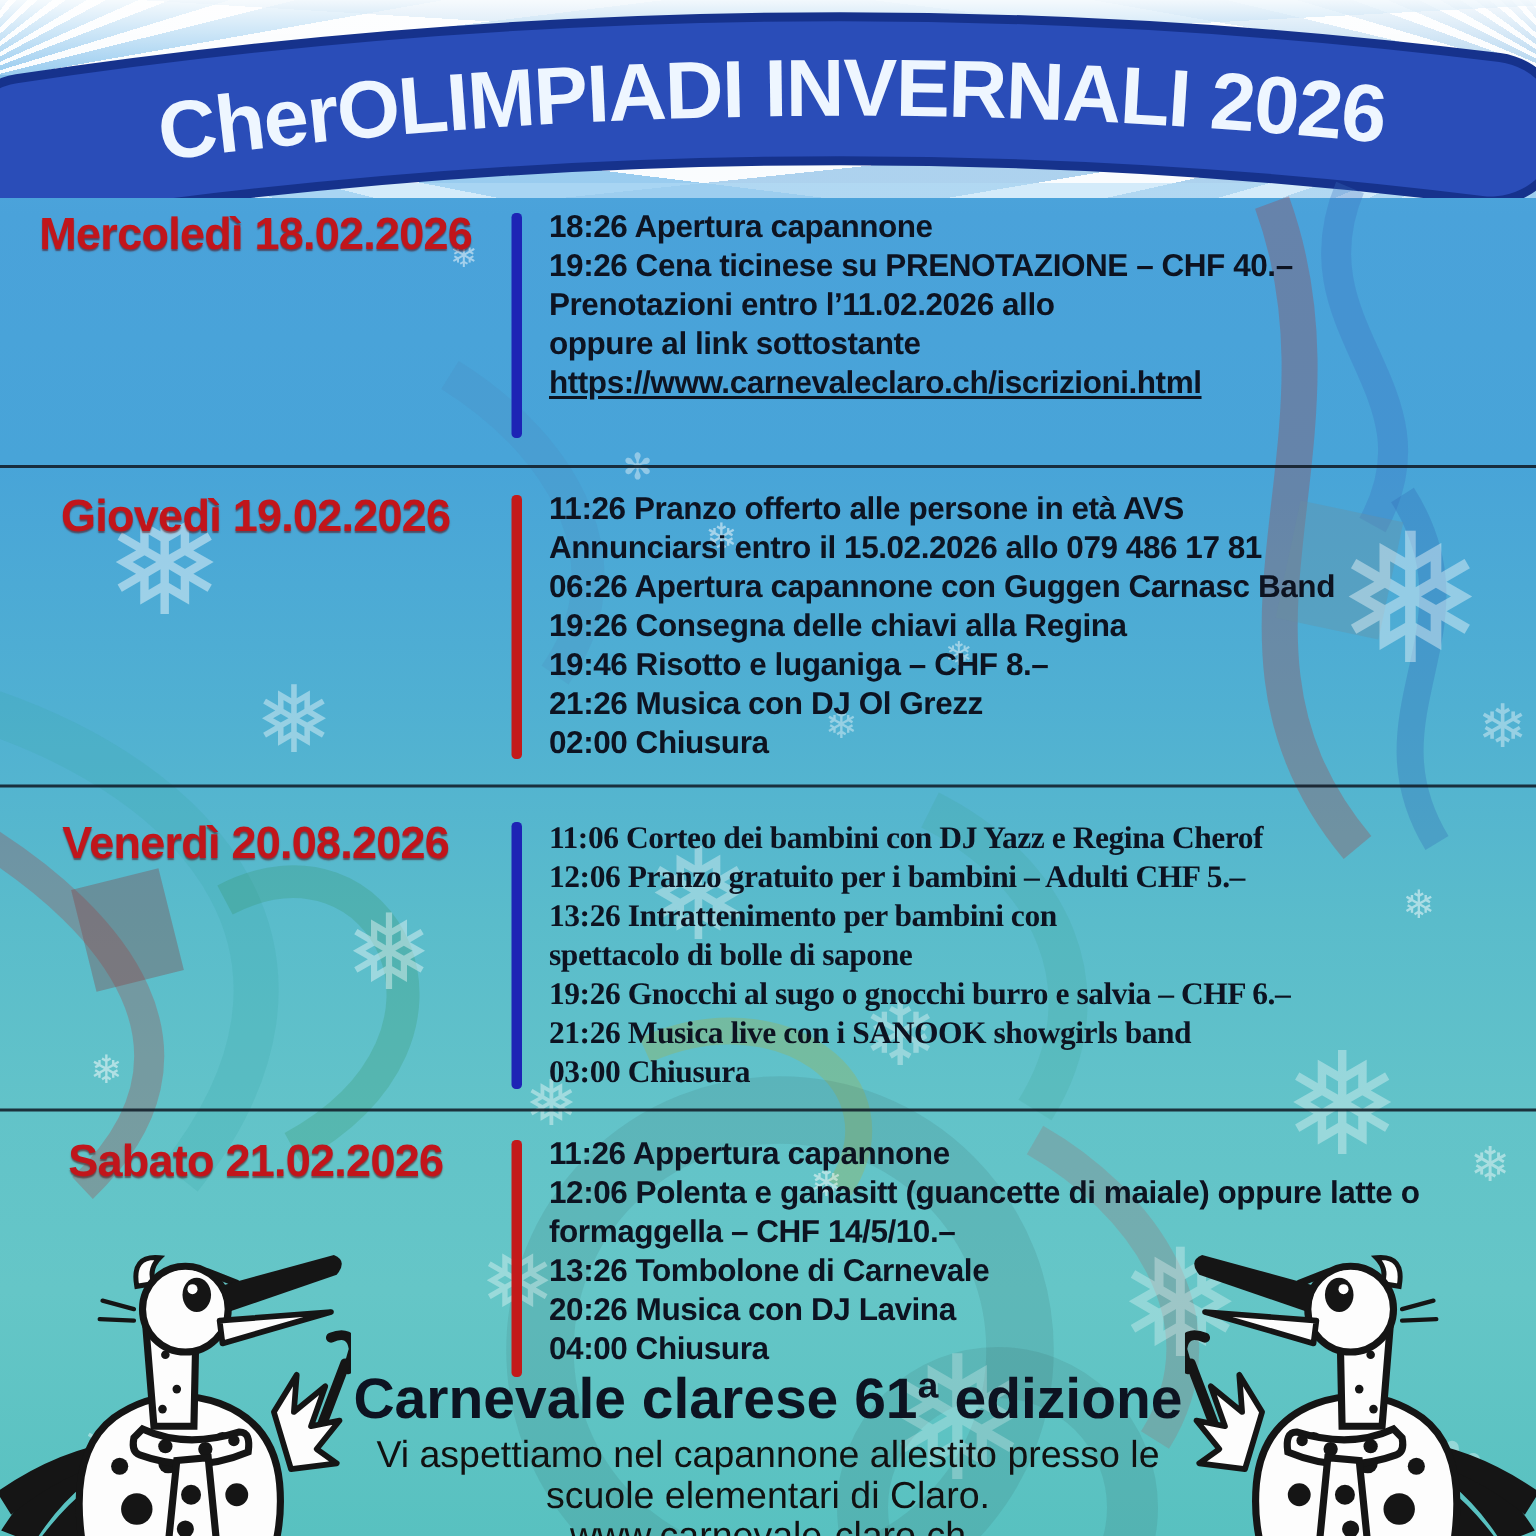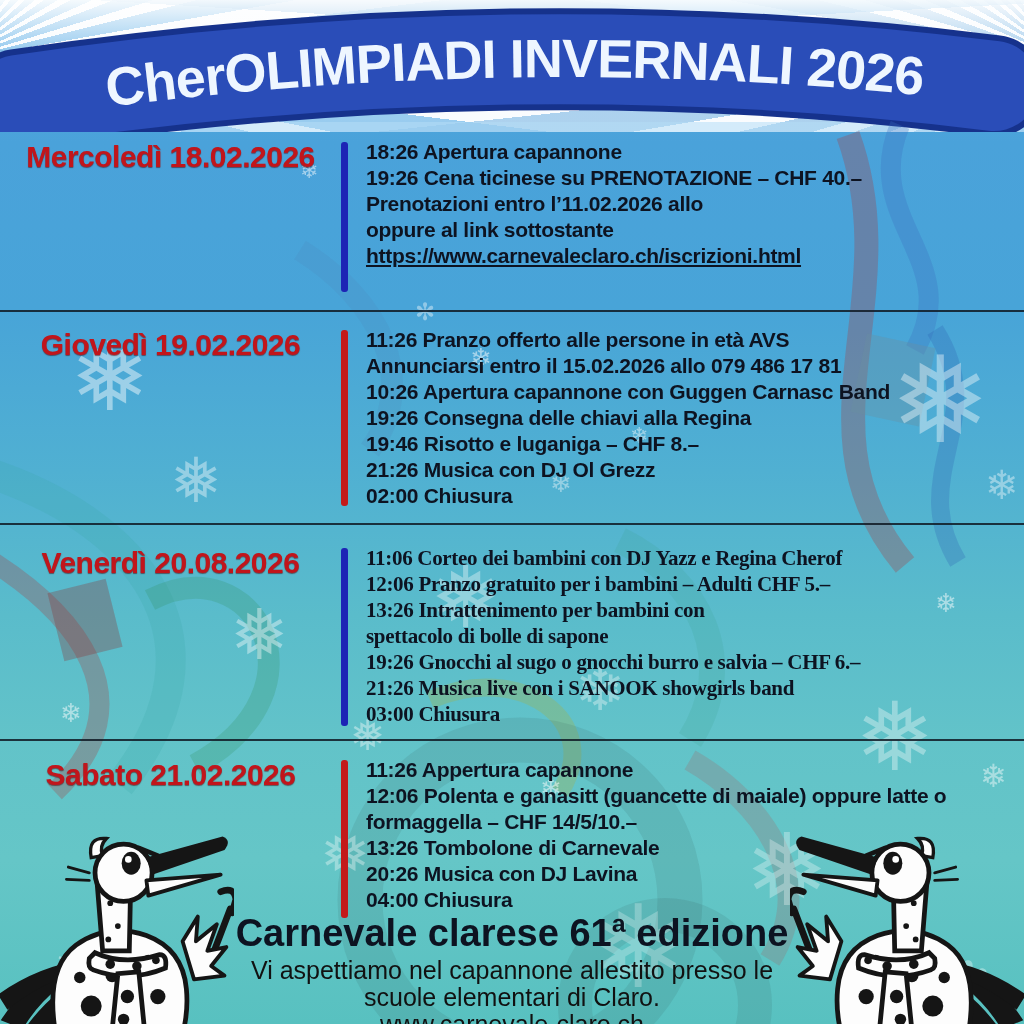--- a/index.html
+++ b/index.html
@@ -126,21 +126,21 @@
   <div class="sep" style="top:310px;"></div>
 
   <div class="section" style="top:326px;">
     <div class="sec-left">
       <span class="day-heading">Giovedì 19.02.2026</span>
     </div>
     <div class="sec-divider div-red" style="height:176px;margin-top:4px;"></div>
     <div class="sec-right" style="padding-top:1px;">
       <div class="sched-line">11:26 Pranzo offerto alle persone in età AVS</div>
       <div class="sched-line">Annunciarsi entro il 15.02.2026 allo 079 486 17 81</div>
-      <div class="sched-line">10:26 Apertura capannone con Guggen Carnasc Band</div>
+      <div class="sched-line">06:26 Apertura capannone con Guggen Carnasc Band</div>
       <div class="sched-line">19:26 Consegna delle chiavi alla Regina</div>
       <div class="sched-line">19:46 Risotto e luganiga – CHF 8.–</div>
       <div class="sched-line">21:26 Musica con DJ Ol Grezz</div>
       <div class="sched-line">02:00 Chiusura</div>
     </div>
   </div>
 
   <div class="sep" style="top:523px;"></div>
 
   <div class="section" style="top:544px;">

